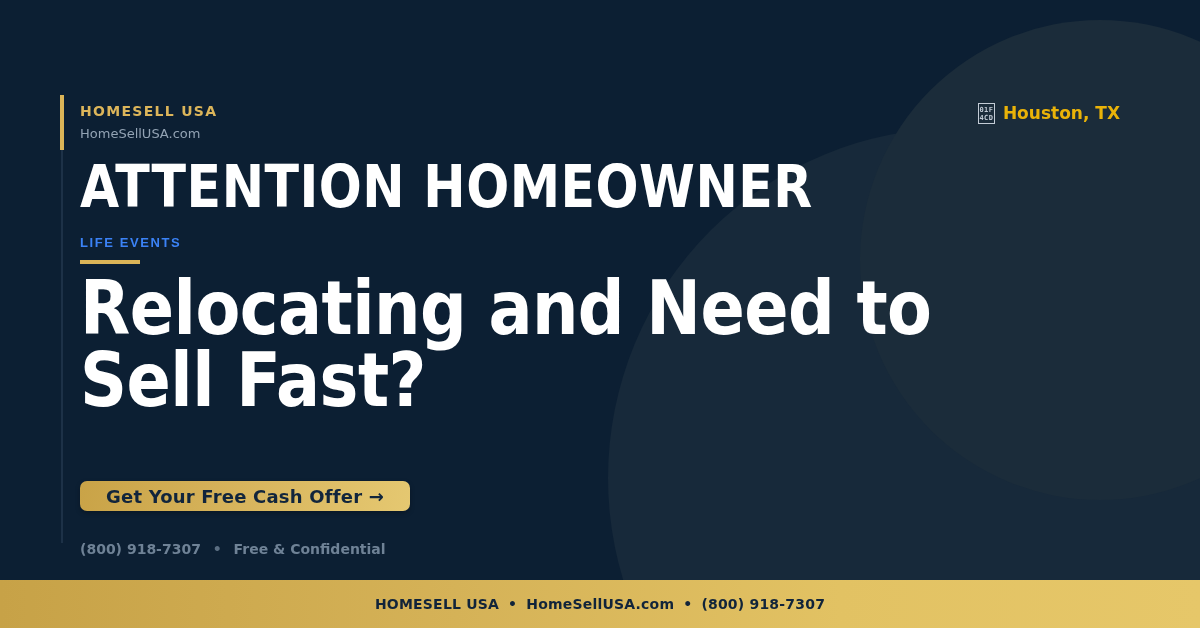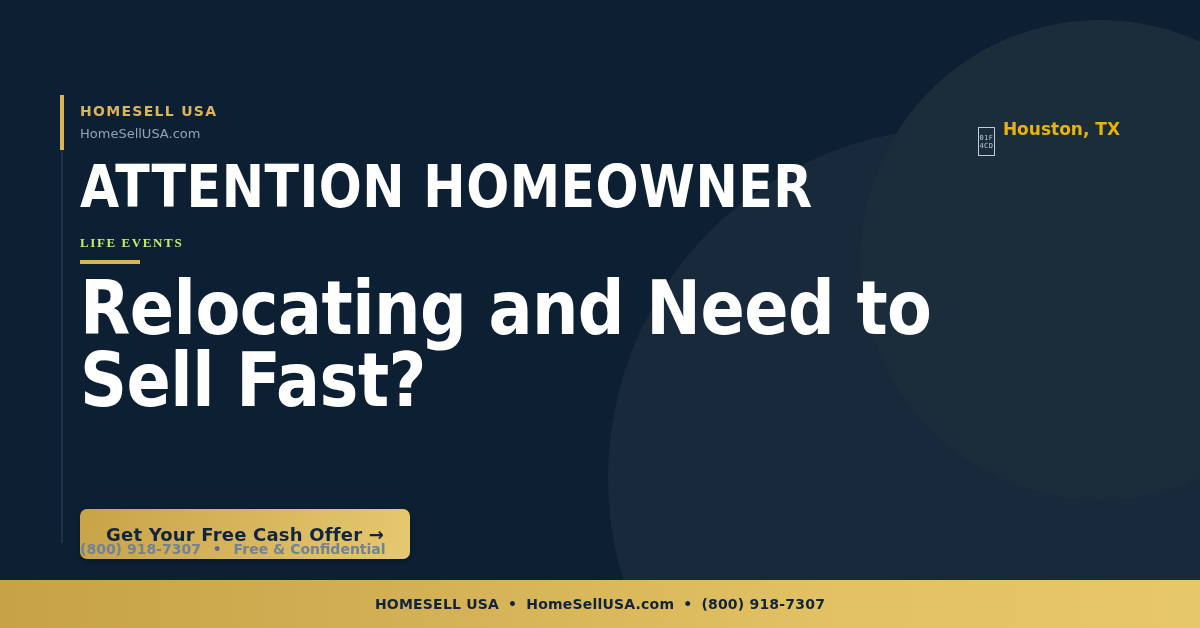--- a/index.html
+++ b/index.html
@@ -115,30 +115,29 @@
     align-items: center;
     gap: 8px;
     white-space: nowrap;
   }
   .tofu {
     display: inline-flex;
     flex-direction: column;
     justify-content: center;
     align-items: center;
     width: 17px;
-    height: 29px;
+    height: 21px;
     box-sizing: border-box;
     border: 1px solid #c3ccd6;
     font-family: "DejaVu Sans Mono", "Liberation Mono", monospace;
     font-size: 7px;
     line-height: 8px;
     letter-spacing: 0.4px;
     color: #c3ccd6;
-    font-weight: normal;
-    margin-top: 24px;
+    font-weight: bold;
   }
   .tofu span { display: block; }
   .locale-text {
     font-family: "DejaVu Sans", "Liberation Sans", sans-serif;
     font-size: 17px;
     font-weight: bold;
     color: #eab308;
     line-height: 1;
   }
 
@@ -157,25 +156,25 @@
     transform: scaleX(0.97);
     transform-origin: left center;
   }
 
   .eyebrow {
     position: absolute;
     left: 0;
     top: 236px;
   }
   .eyebrow-text {
-    font-family: Liberation Serif, serif;
+    font-family: Liberation Sans, sans-serif;
     font-size: 13px;
     font-weight: bold;
     letter-spacing: 1.6px;
-    color: #bef264;
+    color: #3b82f6;
     line-height: 1;
     white-space: nowrap;
   }
   .eyebrow-bar {
     margin-top: 11px;
     width: 60px;
     height: 4px;
     background: #dbb457;
   }
 
@@ -207,34 +206,33 @@
     white-space: nowrap;
   }
 
   .cta {
     position: absolute;
     left: 0;
     top: 481px;
     display: inline-flex;
     align-items: center;
     justify-content: center;
-    height: 50px;
+    height: 30px;
     padding: 0 26px;
     border-radius: 7px;
     border: none;
     background: linear-gradient(100deg, #c9a347 0%, #d7b45c 48%, #e5c871 100%);
     font-family: "DejaVu Sans", "Liberation Sans", sans-serif;
     font-size: 18px;
     font-weight: bold;
     color: #11253c;
     letter-spacing: 0.2px;
     white-space: nowrap;
     cursor: pointer;
     box-shadow: 0 2px 5px rgba(0,0,0,0.28);
-    margin-top: 28px;
   }
 
   .fineprint {
     position: absolute;
     left: 0;
     top: 542px;
     font-family: "DejaVu Sans", "Liberation Sans", sans-serif;
     font-size: 14px;
     font-weight: bold;
     color: #6f8296;

